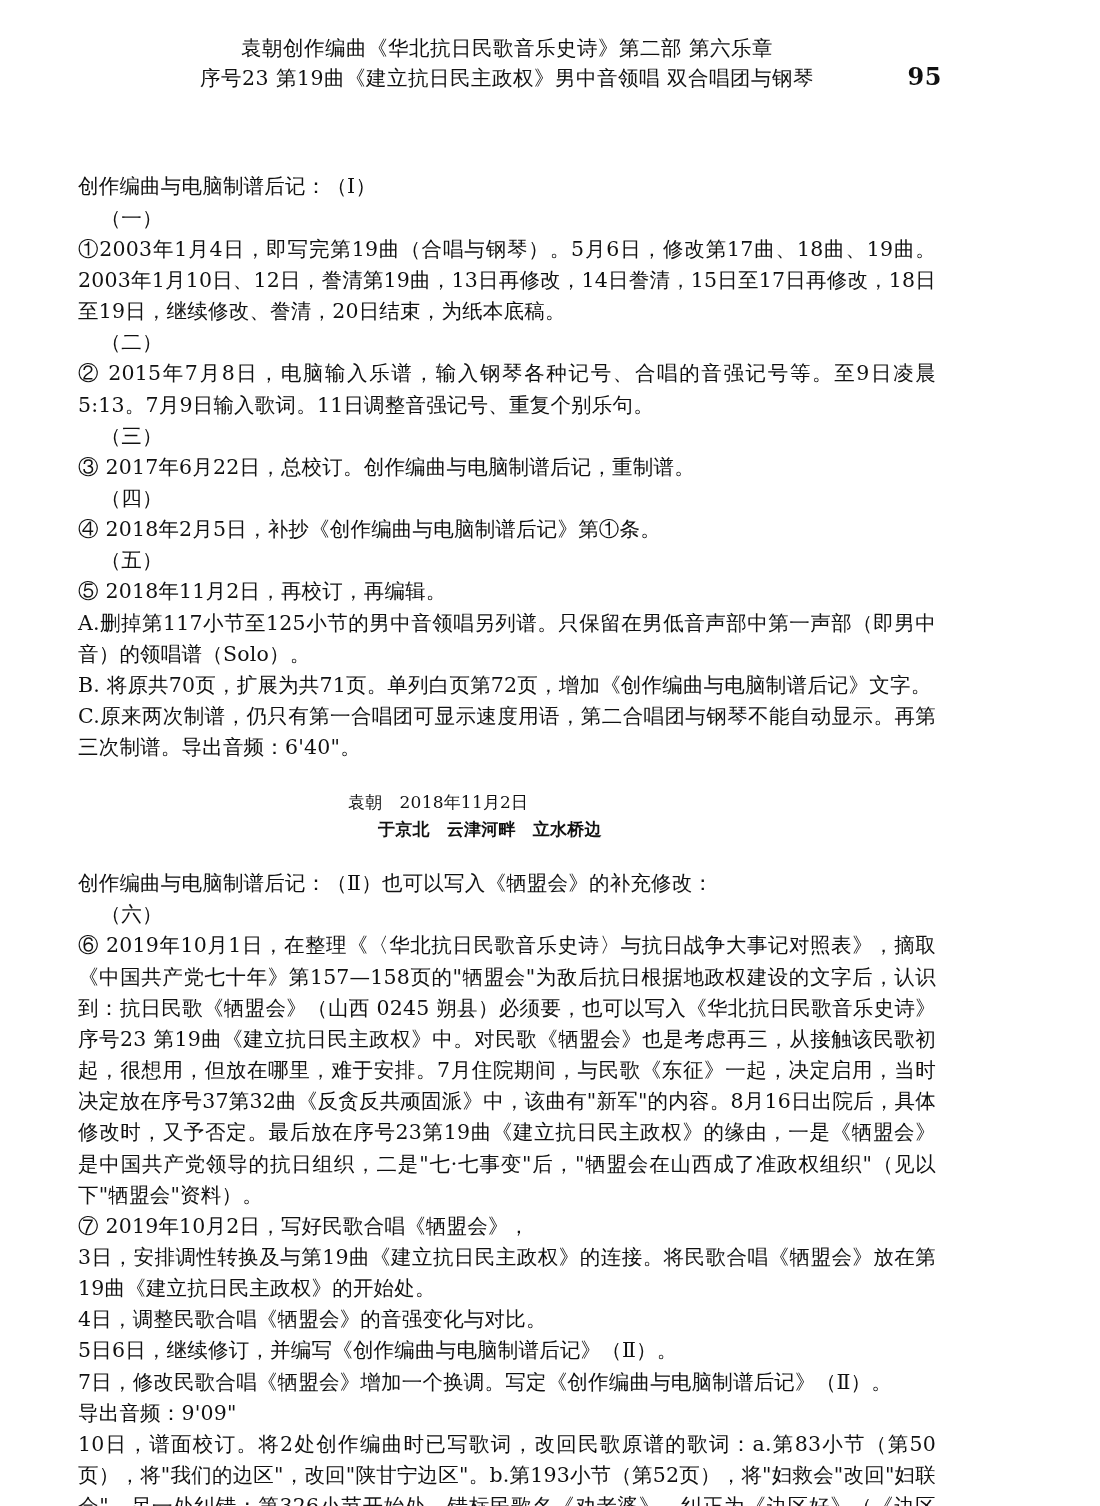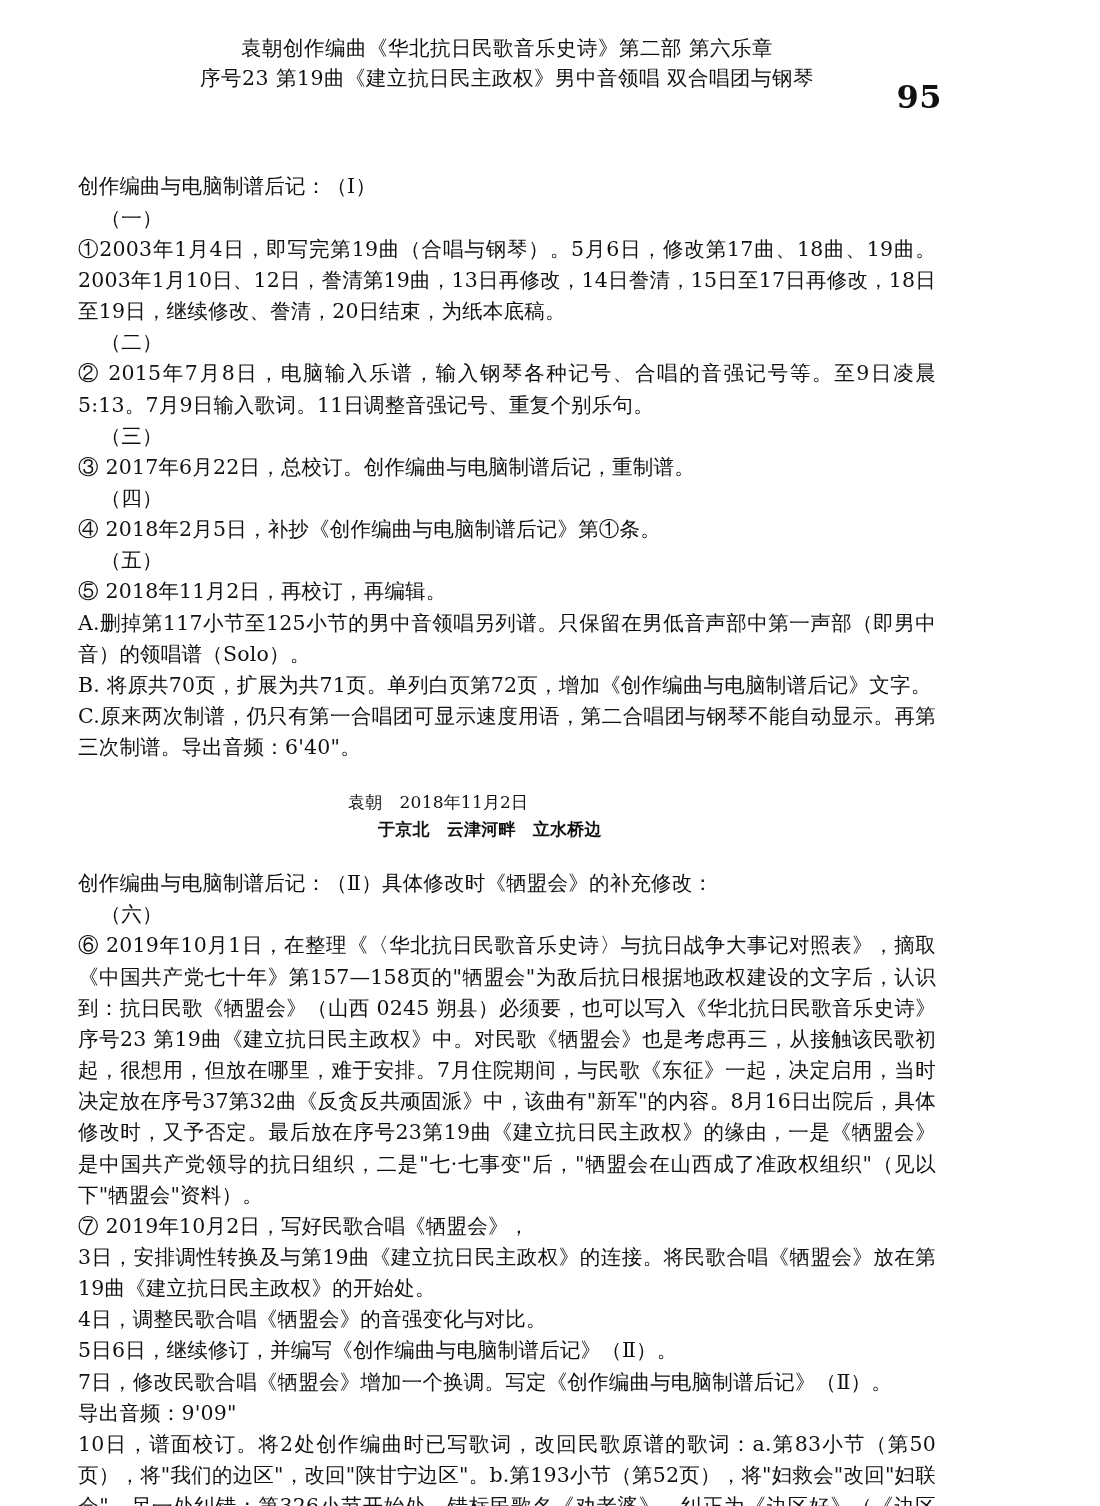--- a/index.html
+++ b/index.html
@@ -29,22 +29,22 @@
     font-size: 20.5px;
     letter-spacing: 0.5px;
   }
   .header-line {
     display: block;
     white-space: nowrap;
   }
   .page-number {
     position: absolute;
     right: -6px;
-    top: 40px;
-    font-size: 32px;
+    top: 26px;
+    font-size: 24px;
     font-weight: bold;
     font-family: "DejaVu Serif", "Liberation Serif", serif;
   }
   .body-text {
     margin-top: 78px;
     font-size: 20.5px;
     line-height: 1.52;
     text-align: justify;
     letter-spacing: 0.2px;
   }
@@ -109,21 +109,21 @@
     <p class="para">A.删掉第117小节至125小节的男中音领唱另列谱。只保留在男低音声部中第一声部（即男中音）的领唱谱（Solo）。</p>
     <p class="para">B. 将原共70页，扩展为共71页。单列白页第72页，增加《创作编曲与电脑制谱后记》文字。</p>
     <p class="para">C.原来两次制谱，仍只有第一合唱团可显示速度用语，第二合唱团与钢琴不能自动显示。再第三次制谱。导出音频：6'40"。</p>
 
     <div class="signature">
       <span class="sig-line1">袁朝　2018年11月2日</span>
       <span class="sig-line2">于京北　云津河畔　立水桥边</span>
     </div>
 
     <div class="section2">
-      <p class="para">创作编曲与电脑制谱后记：（Ⅱ）具体修改时《牺盟会》的补充修改：</p>
+      <p class="para">创作编曲与电脑制谱后记：（Ⅱ）也可以写入《牺盟会》的补充修改：</p>
       <p class="para indent-half">（六）</p>
       <p class="para">⑥ 2019年10月1日，在整理《〈华北抗日民歌音乐史诗〉与抗日战争大事记对照表》，摘取《中国共产党七十年》第157—158页的"牺盟会"为敌后抗日根据地政权建设的文字后，认识到：抗日民歌《牺盟会》（山西 0245 朔县）必须要，也可以写入《华北抗日民歌音乐史诗》序号23 第19曲《建立抗日民主政权》中。对民歌《牺盟会》也是考虑再三，从接触该民歌初起，很想用，但放在哪里，难于安排。7月住院期间，与民歌《东征》一起，决定启用，当时决定放在序号37第32曲《反贪反共顽固派》中，该曲有"新军"的内容。8月16日出院后，具体修改时，又予否定。最后放在序号23第19曲《建立抗日民主政权》的缘由，一是《牺盟会》是中国共产党领导的抗日组织，二是"七·七事变"后，"牺盟会在山西成了准政权组织"（见以下"牺盟会"资料）。</p>
       <p class="para">⑦ 2019年10月2日，写好民歌合唱《牺盟会》，</p>
       <p class="para">3日，安排调性转换及与第19曲《建立抗日民主政权》的连接。将民歌合唱《牺盟会》放在第19曲《建立抗日民主政权》的开始处。</p>
       <p class="para">4日，调整民歌合唱《牺盟会》的音强变化与对比。</p>
       <p class="para">5日6日，继续修订，并编写《创作编曲与电脑制谱后记》（Ⅱ）。</p>
       <p class="para">7日，修改民歌合唱《牺盟会》增加一个换调。写定《创作编曲与电脑制谱后记》（Ⅱ）。</p>
       <p class="para">导出音频：9'09"</p>
       <p class="para">10日，谱面校订。将2处创作编曲时已写歌词，改回民歌原谱的歌词：a.第83小节（第50页），将"我们的边区"，改回"陕甘宁边区"。b.第193小节（第52页），将"妇救会"改回"妇联会"。另一处纠错：第326小节开始处，错标民歌名《劝老婆》，纠正为《边区好》（《边区好》《陕甘宁边区老根据地民歌选》第301页　新宁流行）。补充第191小节（第52页）的"袁朝注"。</p>
     </div>

